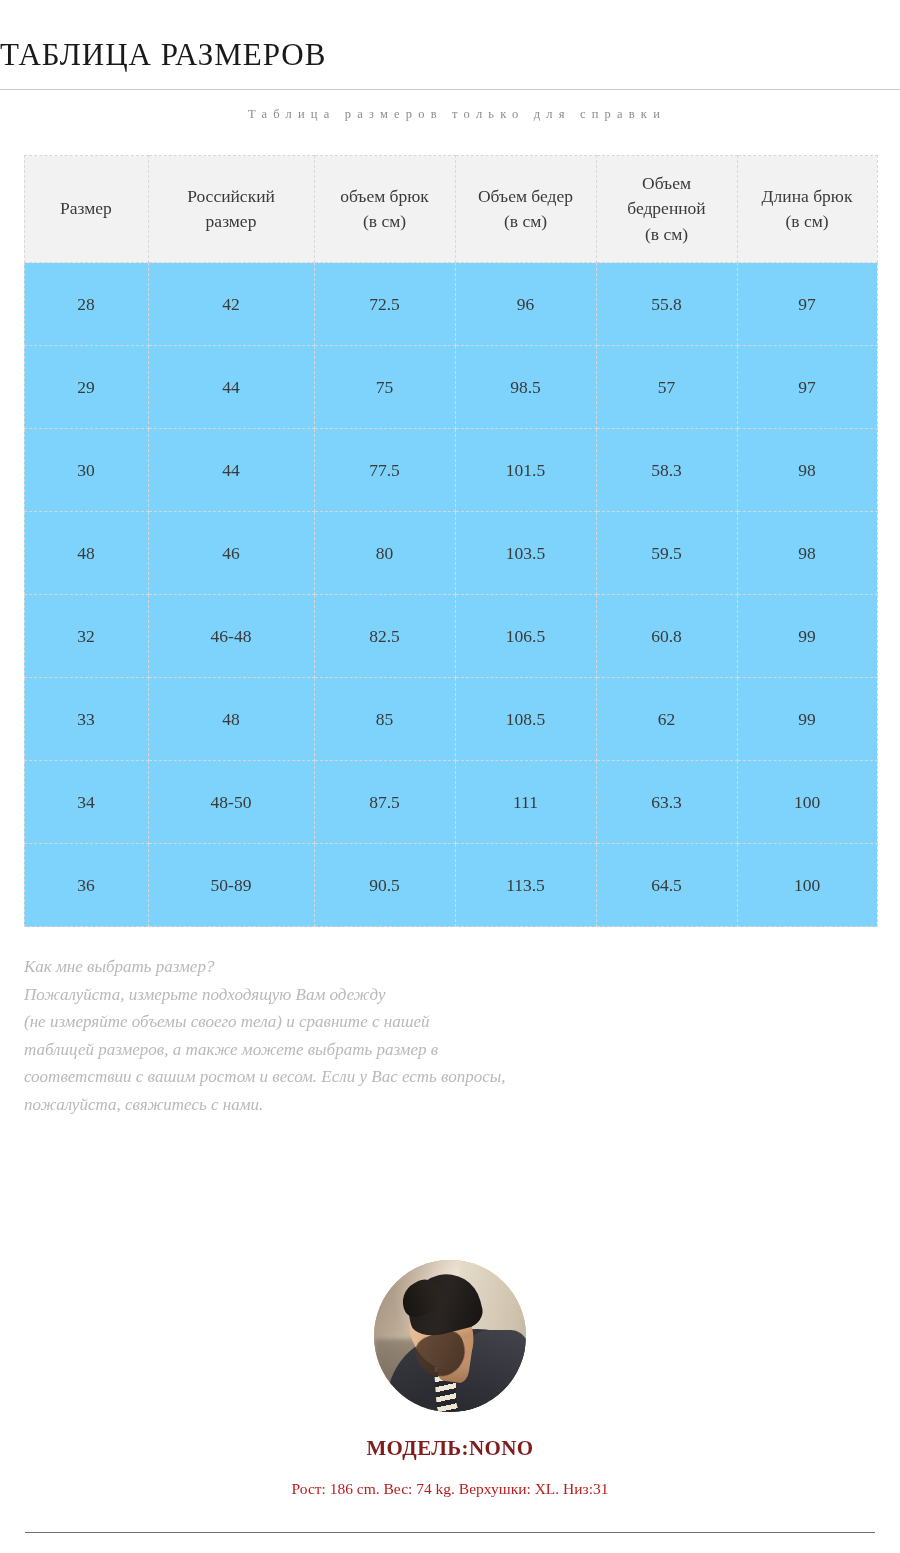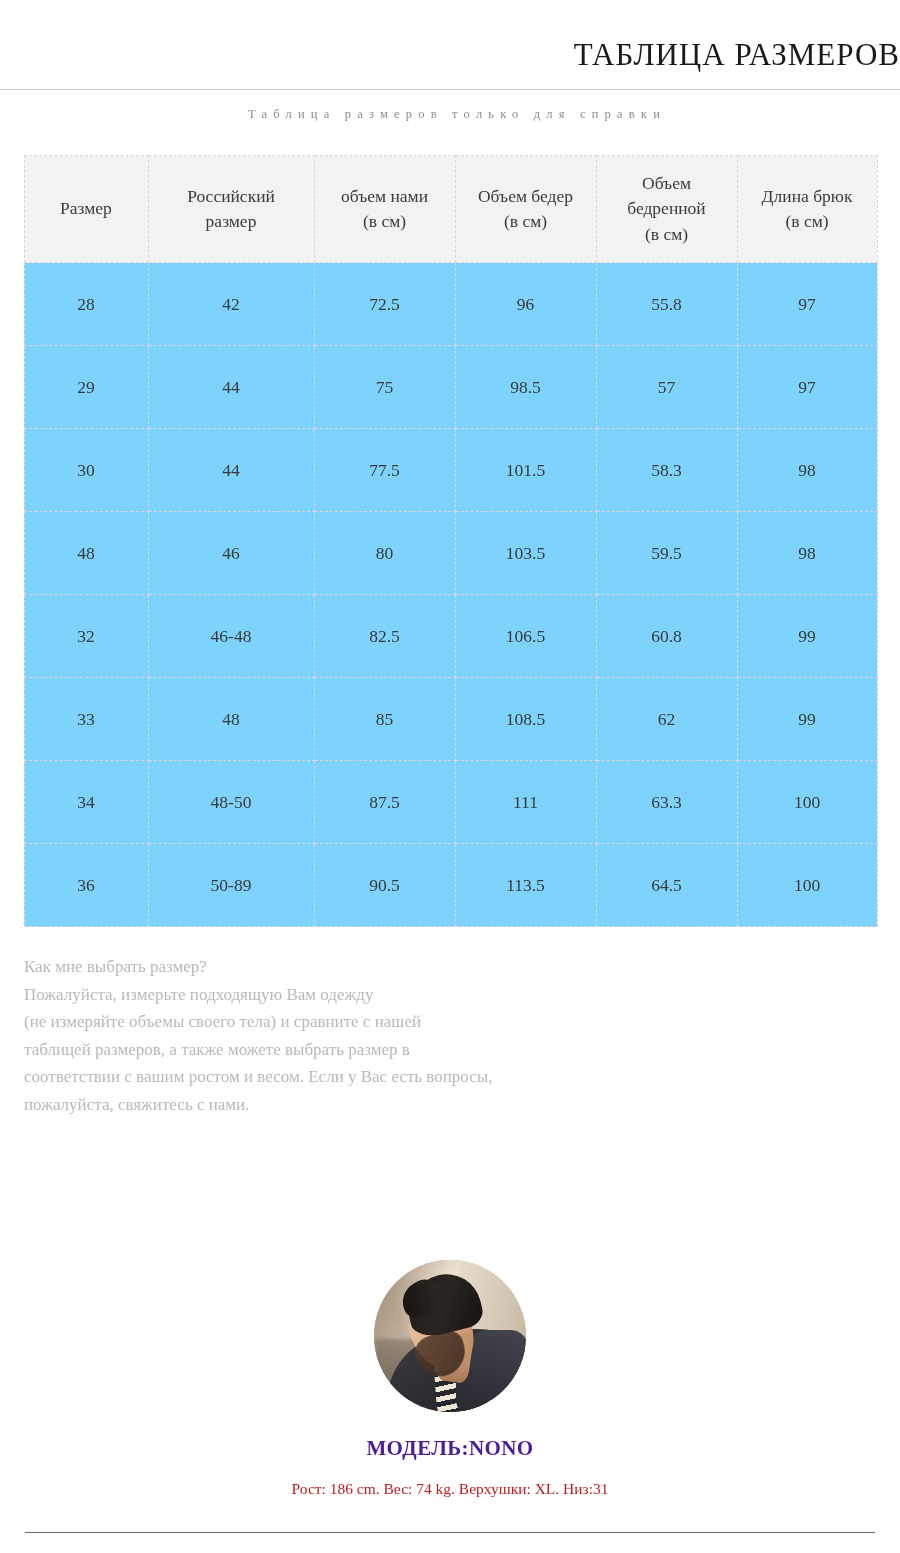--- a/index.html
+++ b/index.html
@@ -10,21 +10,21 @@
   body {
     width: 900px;
     height: 1553px;
     position: relative;
     font-family: "Liberation Serif", "DejaVu Serif", serif;
     overflow: hidden;
   }
 
   
   .page-title {
-    text-align: right;
+    text-align: left;
     font-size: 31px;
     letter-spacing: 1px;
     color: #1a1a1a;
     font-weight: normal;
     margin: 0;
     padding-top: 38px;
     line-height: 1.1;
   }
   .title-rule {
     width: 900px;
@@ -79,20 +79,21 @@
   .col-5 { width: 141px; }
   .col-6 { width: 140px; }
 
   
   .help-block {
     margin: 26px 0 0 24px;
     width: 700px;
     color: #b9b9b9;
     font-size: 17px;
     line-height: 1.62;
+    font-style: italic;
   }
   .help-block .line { display: block; white-space: nowrap; }
 
   
   .model-section {
     margin-top: 142px;
     text-align: center;
   }
   .model-photo {
     width: 152px;
@@ -200,21 +201,21 @@
     left: 56%; top: 40%;
     width: 8%; height: 12%;
     background: linear-gradient(160deg, #e0b189 0%, #bd8a62 100%);
     border-radius: 50%;
   }
 
   .model-name {
     margin-top: 24px;
     font-size: 21px;
     font-weight: bold;
-    color: #4c1d95;
+    color: #7f1d1d;
     letter-spacing: 0.4px;
   }
   .model-specs {
     margin-top: 19px;
     font-size: 15.5px;
     color: #b91c1c;
   }
 
   
   .footer-rule {
@@ -246,21 +247,21 @@
     <thead>
       <tr>
         <th>
           <span>Размер</span>
         </th>
         <th>
           <span>Российский</span><br>
           <span>размер</span>
         </th>
         <th>
-          <span>объем нами</span><br>
+          <span>объем брюк</span><br>
           <span>(в см)</span>
         </th>
         <th>
           <span>Объем бедер</span><br>
           <span>(в см)</span>
         </th>
         <th>
           <span>Объем</span><br>
           <span>бедренной</span><br>
           <span>(в см)</span>

